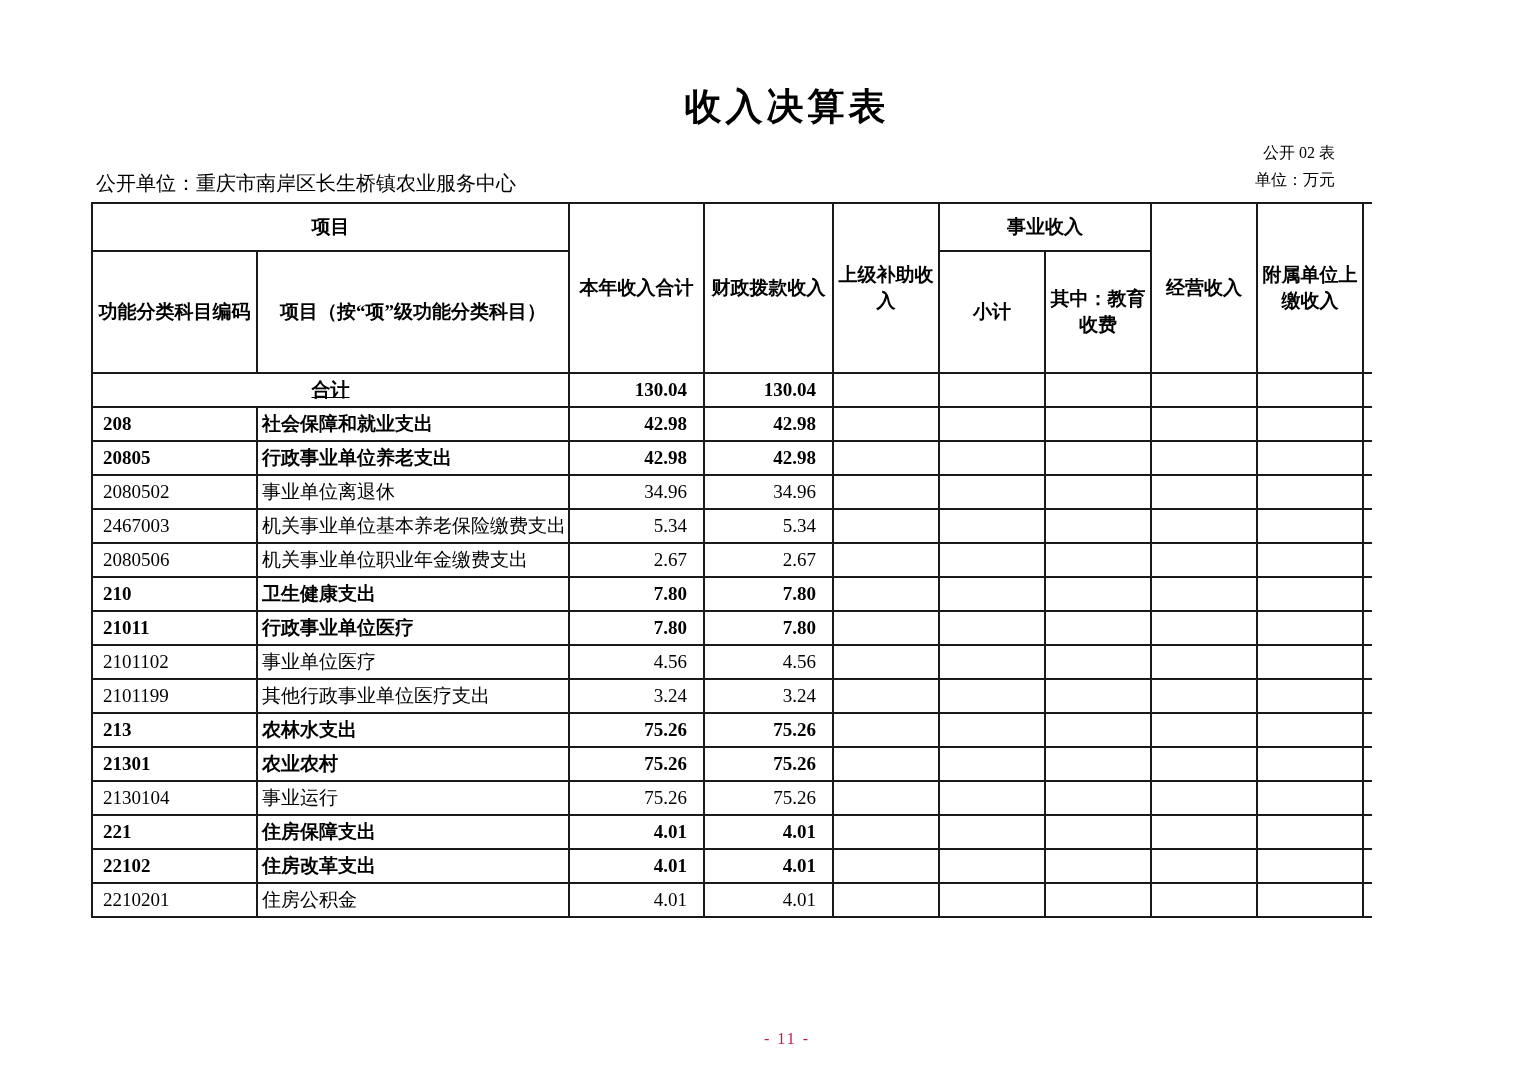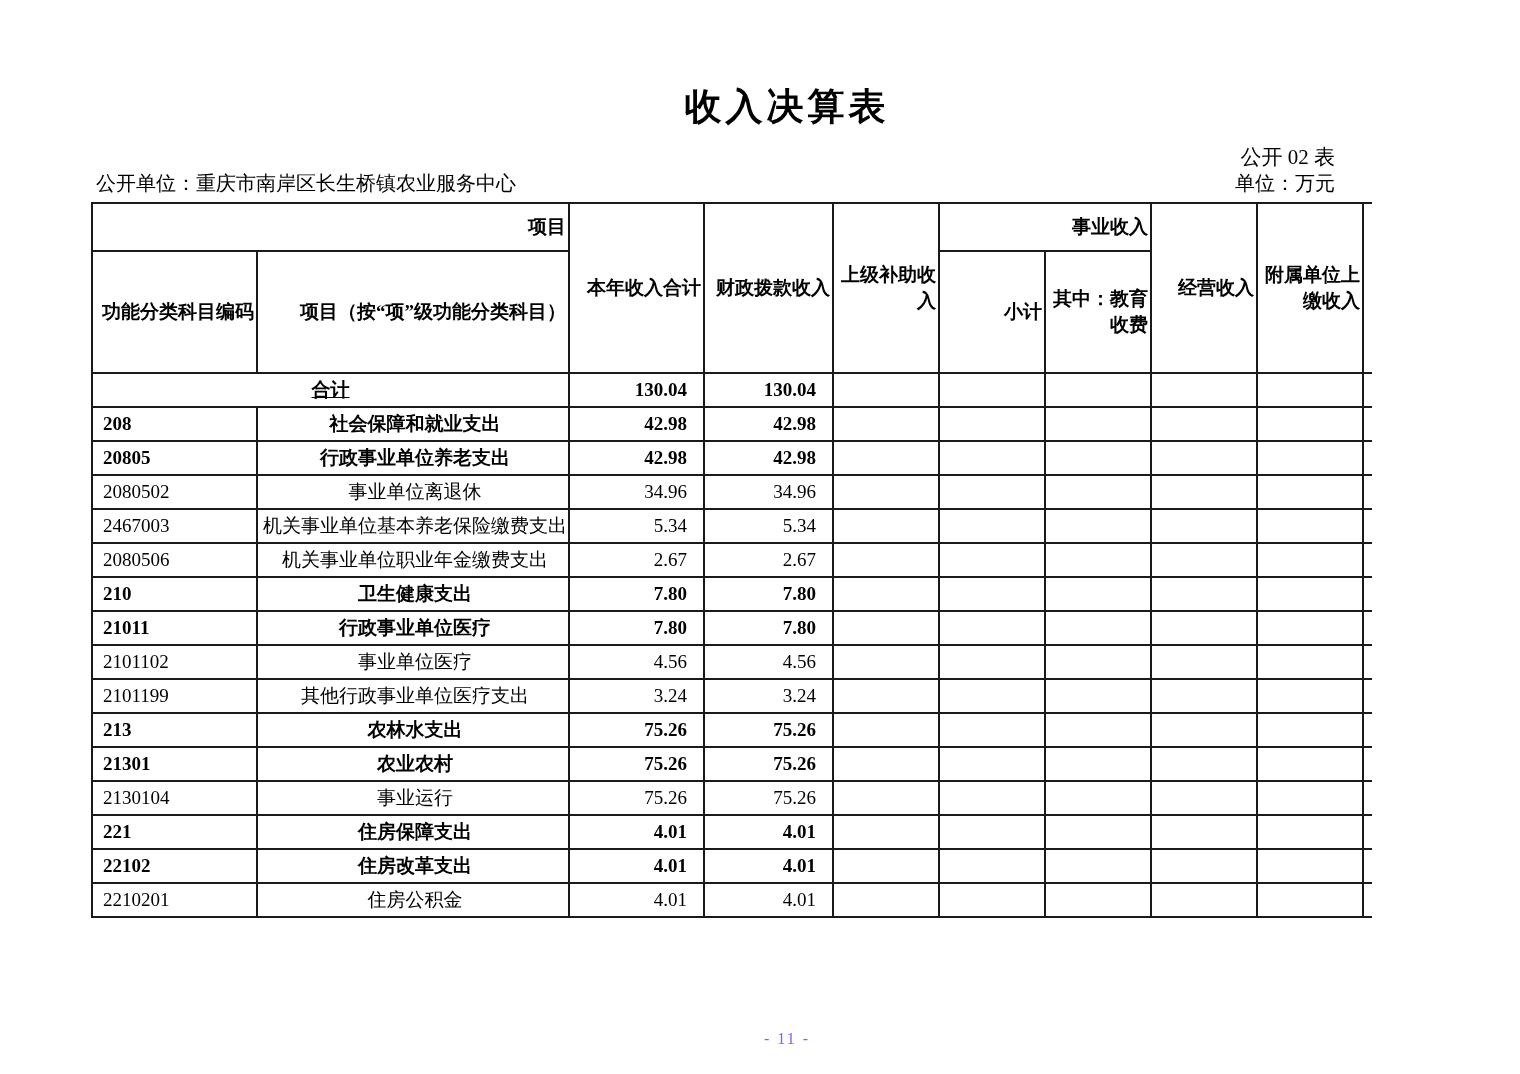--- a/index.html
+++ b/index.html
@@ -19,78 +19,78 @@
     position: absolute;
     left: 91px; width: 1392px; top: 82px;
     text-align: center;
     font-size: 37px;
     font-weight: bold;
     letter-spacing: 4px;
   }
   .table-code {
     position: absolute;
     top: 143px; right: 37px;
-    font-size: 21px;
+    font-size: 16px;
     text-align: right;
   }
   .org-label {
     position: absolute;
     top: 170px; left: 96px;
     font-size: 20px;
     text-align: right;
   }
   .unit-label {
     position: absolute;
     top: 170px; right: 37px;
-    font-size: 20px;
+    font-size: 16px;
   }
   table.income {
     position: absolute;
     top: 202px; left: 91px;
     width: 1392px;
     border-collapse: collapse;
     table-layout: fixed;
   }
   table.income th, table.income td {
     border: 2px solid #1a1a1a;
     overflow: hidden;
     vertical-align: middle;
   }
   thead th {
     font-weight: bold;
     font-size: 19px;
-    text-align: right;
+    text-align: center;
     padding: 2px;
     line-height: 1.35;
   }
   tr.h1row { height: 48px; }
   tr.h2row { height: 122px; }
   tbody tr { height: 34px; }
   tbody td {
     font-size: 19px;
     white-space: nowrap;
   }
   td.cell-code { text-align: left; padding-left: 10px; }
-  td.cell-name { text-align: center; padding-left: 4px; }
+  td.cell-name { text-align: left; padding-left: 4px; }
   td.cell-num  { text-align: right; padding-right: 16px; margin-top: 20px; }
   td.cell-total-label { text-align: center; text-decoration: underline; }
   tr.bold td { font-weight: bold; }
   .notes {
     position: absolute;
     left: 95px; top: 912px;
     font-size: 17px;
     line-height: 29px;
   }
   .notes .indent { padding-left: 50px; }
   .page-number {
     position: absolute;
     left: 91px; width: 1392px; top: 1030px;
     text-align: center;
     font-size: 16px;
-    color: #8b5cf6;
+    color: #be185d;
     letter-spacing: 2px;
   }
 </style>
 </head>
 <body>
 
 <div class="page">
 
   <div class="doc-title">收入决算表</div>
 

